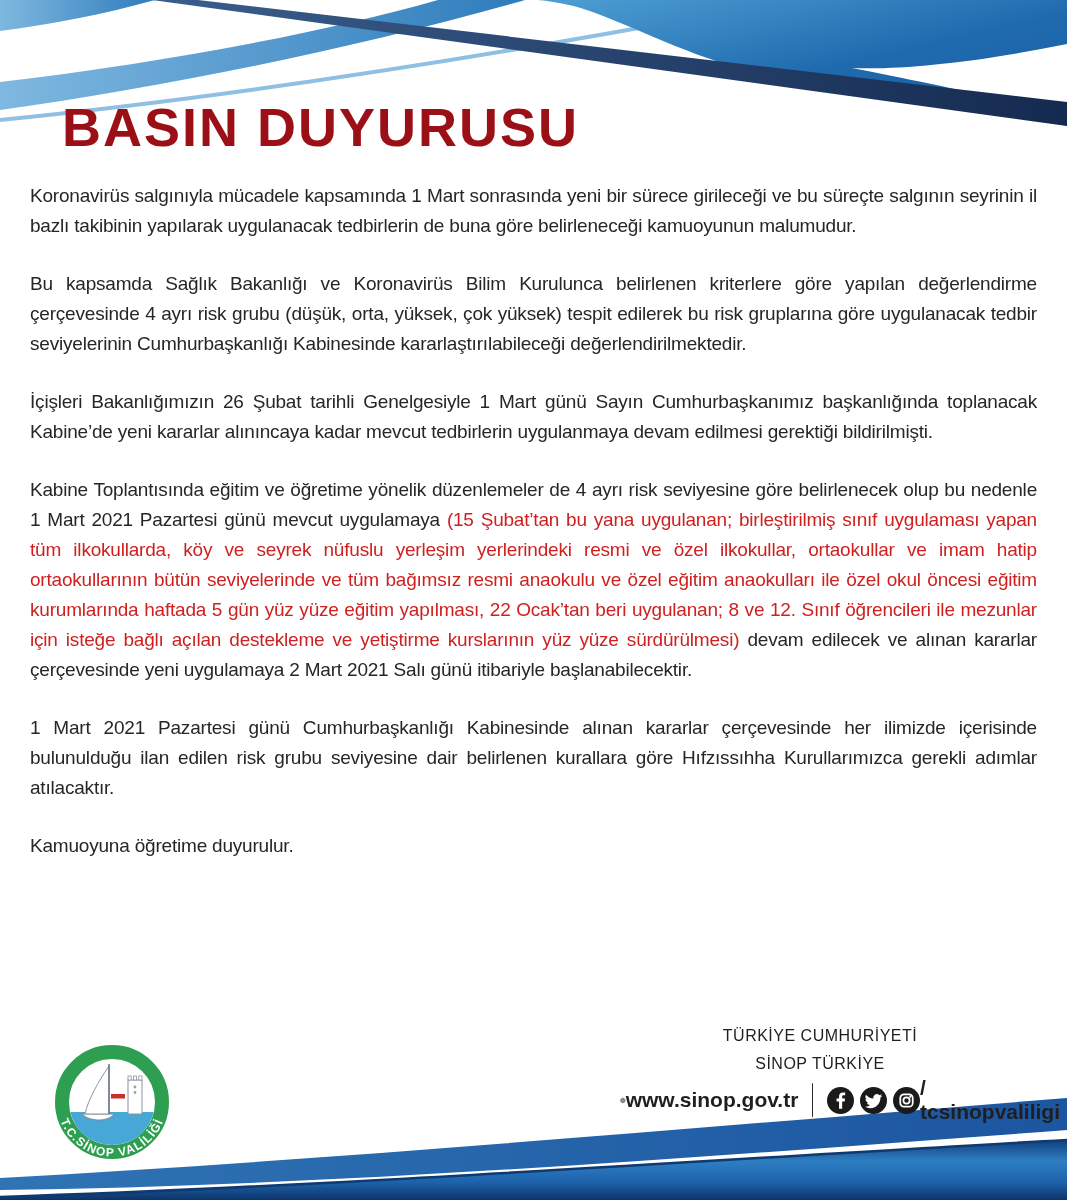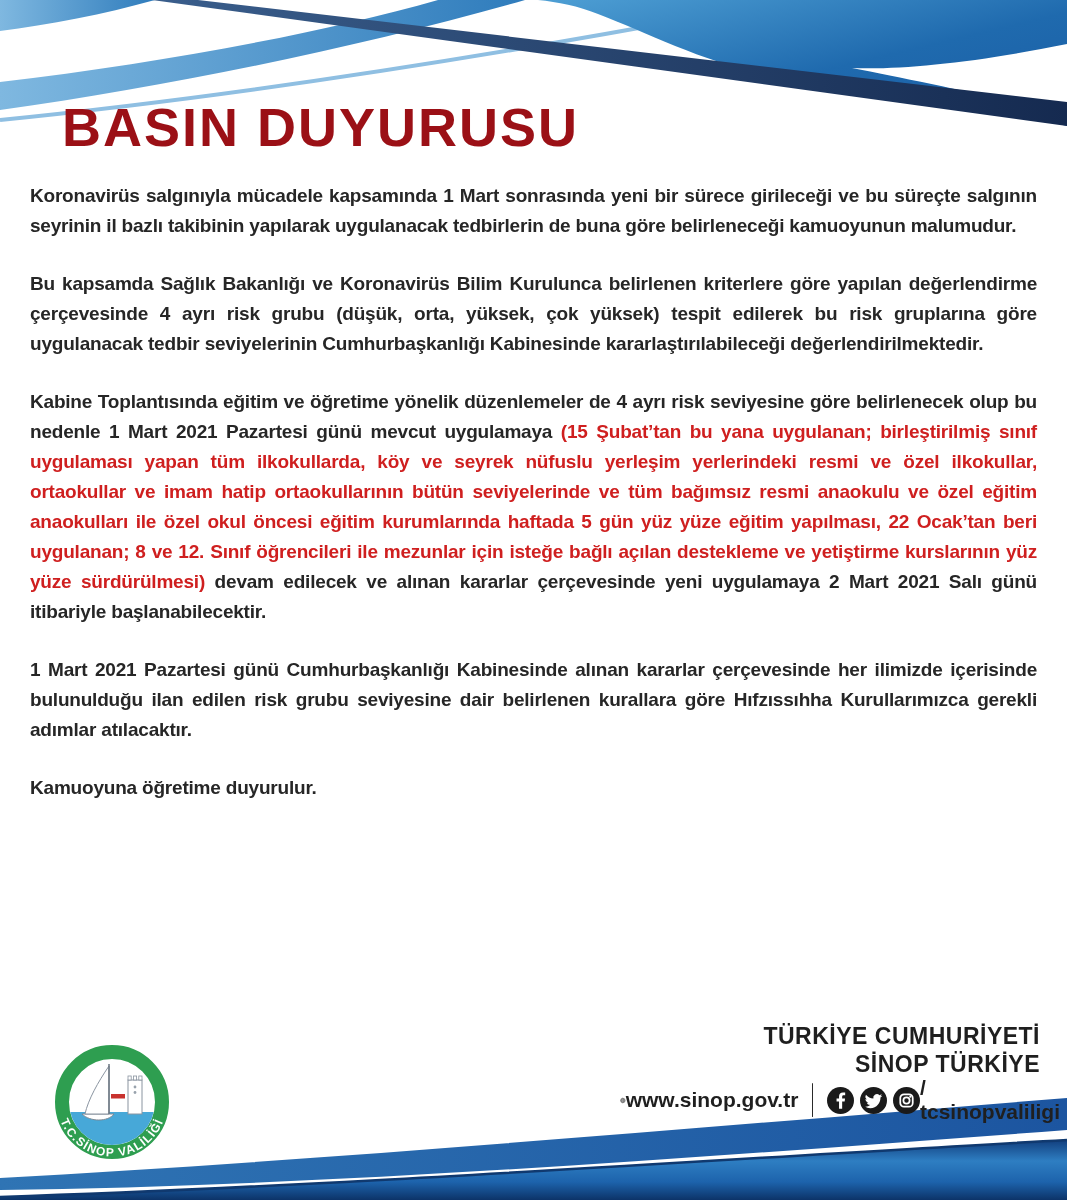--- a/index.html
+++ b/index.html
@@ -18,31 +18,31 @@
     margin:0;text-align:left;z-index:2;
     font-size:54px;font-weight:900;letter-spacing:2px;
     color:#9B1016;
     padding-left:46px;
   }
   .content{
     position:absolute;top:181px;left:30px;width:1007px;z-index:2;
   }
   .content p{
     margin:0 0 28px 0;
-    font-size:19px;line-height:30px;font-weight:700;
+    font-size:19px;line-height:30px;font-weight:400;
     letter-spacing:-0.2px;
     color:#262626;
     text-align:justify;
   }
   .content p.closing{text-align:left;margin-bottom:0;}
   .red-text{color:#CF1F1F;}
   .org-block{
     position:absolute;top:1022px;left:600px;width:440px;z-index:2;
-    text-align:right;color:#1f1f1f;
-    font-size:23px;font-weight:700;line-height:28px;letter-spacing:0.5px;
+    text-align:center;color:#1f1f1f;
+    font-size:16px;font-weight:400;line-height:28px;letter-spacing:0.5px;
   }
   .contact-row{
     position:absolute;top:1076px;left:620px;width:440px;z-index:2;
     display:flex;align-items:center;justify-content:center;
     color:#1f1f1f;font-size:21px;font-weight:700;
   }
   .contact-row .sep{
     width:3px;height:34px;background:#2a2a2a;margin:0 14px;border-radius:2px;
   }
   .social-icons{display:flex;align-items:center;gap:6px;}
@@ -93,20 +93,21 @@
     <path d="M0,138 C330,120 690,88 1067,58 L1067,90 C690,118 330,146 0,150 Z" fill="url(#gBand)"></path>
     <path d="M0,157 C340,146 740,118 1067,100 L1067,160 L0,160 Z" fill="url(#gMass2)"></path>
     <path d="M0,157 C340,146 740,118 1067,100" stroke="#10396F" stroke-width="2.5" fill="none"></path>
   </svg>
 
   <h1 class="page-title">BASIN DUYURUSU</h1>
 
   <div class="content">
     <p>Koronavirüs salgınıyla mücadele kapsamında 1 Mart sonrasında yeni bir sürece girileceği ve bu süreçte salgının seyrinin il bazlı takibinin yapılarak uygulanacak tedbirlerin de buna göre belirleneceği kamuoyunun malumudur.</p>
     <p>Bu kapsamda Sağlık Bakanlığı ve Koronavirüs Bilim Kurulunca belirlenen kriterlere göre yapılan değerlendirme çerçevesinde 4 ayrı risk grubu (düşük, orta, yüksek, çok yüksek) tespit edilerek bu risk gruplarına göre uygulanacak tedbir seviyelerinin Cumhurbaşkanlığı Kabinesinde kararlaştırılabileceği değerlendirilmektedir.</p>
+    <p>İçişleri Bakanlığımızın 26 Şubat tarihli Genelgesiyle 1 Mart günü Sayın Cumhurbaşkanımız başkanlığında toplanacak Kabine’de yeni kararlar alınıncaya kadar mevcut tedbirlerin uygulanmaya devam edilmesi gerektiği bildirilmişti.</p>
     <p><span>Kabine Toplantısında eğitim ve öğretime yönelik düzenlemeler de 4 ayrı risk seviyesine göre belirlenecek olup bu nedenle 1 Mart 2021 Pazartesi günü mevcut uygulamaya </span><span class="red-text">(15 Şubat’tan bu yana uygulanan; birleştirilmiş sınıf uygulaması yapan tüm ilkokullarda, köy ve seyrek nüfuslu yerleşim yerlerindeki resmi ve özel ilkokullar, ortaokullar ve imam hatip ortaokullarının bütün seviyelerinde ve tüm bağımsız resmi anaokulu ve özel eğitim anaokulları ile özel okul öncesi eğitim kurumlarında haftada 5 gün yüz yüze eğitim yapılması, 22 Ocak’tan beri uygulanan; 8 ve 12. Sınıf öğrencileri ile mezunlar için isteğe bağlı açılan destekleme ve yetiştirme kurslarının yüz yüze sürdürülmesi)</span><span> devam edilecek ve alınan kararlar çerçevesinde yeni uygulamaya 2 Mart 2021 Salı günü itibariyle başlanabilecektir.</span></p>
     <p>1 Mart 2021 Pazartesi günü Cumhurbaşkanlığı Kabinesinde alınan kararlar çerçevesinde her ilimizde içerisinde bulunulduğu ilan edilen risk grubu seviyesine dair belirlenen kurallara göre Hıfzıssıhha Kurullarımızca gerekli adımlar atılacaktır.</p>
     <p class="closing">Kamuoyuna öğretime duyurulur.</p>
   </div>
 
   <svg class="logo" width="120" height="120" viewBox="-60 -60 120 120">
     <defs>
       <clipPath id="logoClip">
           <circle cx="0" cy="0" r="43"></circle>
         </clipPath>

